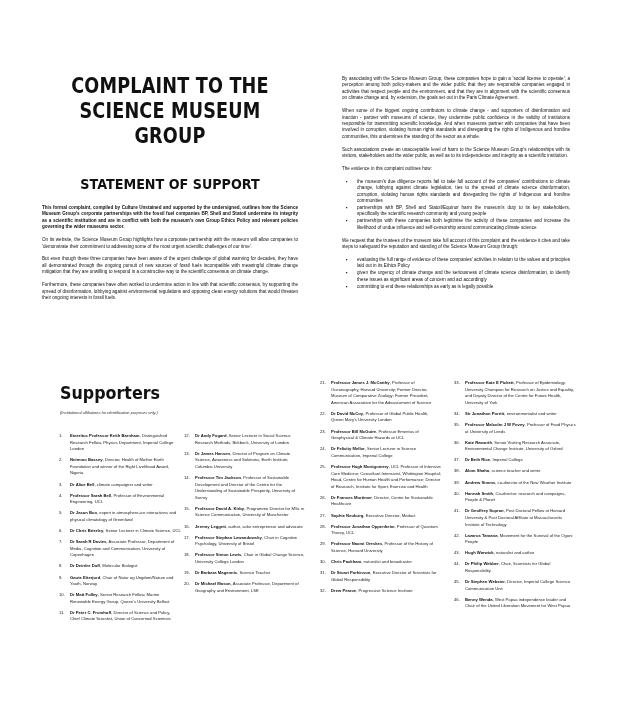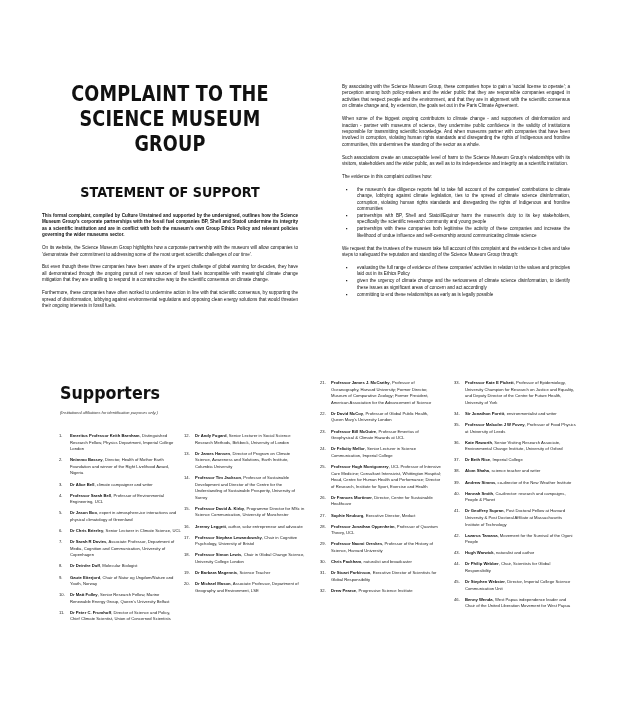--- a/index.html
+++ b/index.html
@@ -1,19 +1,19 @@
 <!DOCTYPE html>
 <html><head>
 <meta charset="utf-8">
 <style>
   * { box-sizing: border-box; margin: 0; padding: 0; }
   html, body { width: 620px; height: 720px; background: #ffffff; overflow: hidden; }
   body { font-family: "Liberation Sans", sans-serif; color: #111; position: relative; }
 
-  .page-top { position: absolute; left: 0; top: 12px; width: 528px; height: 360px; }
+  .page-top { position: absolute; left: 0; top: 4px; width: 528px; height: 360px; }
   .left-col { position: absolute; left: 42px; top: 62px; width: 256px; }
   .right-col { position: absolute; left: 342px; top: 72px; width: 228px; }
 
   .main-title {
     font-family: "DejaVu Sans", sans-serif; font-weight: bold;
     font-size: 20.5px; line-height: 25px; text-align: center; letter-spacing: 0.2px;
     transform: scaleX(0.86); transform-origin: center;
     margin-top: 8px;
   }
   .sub-title {

